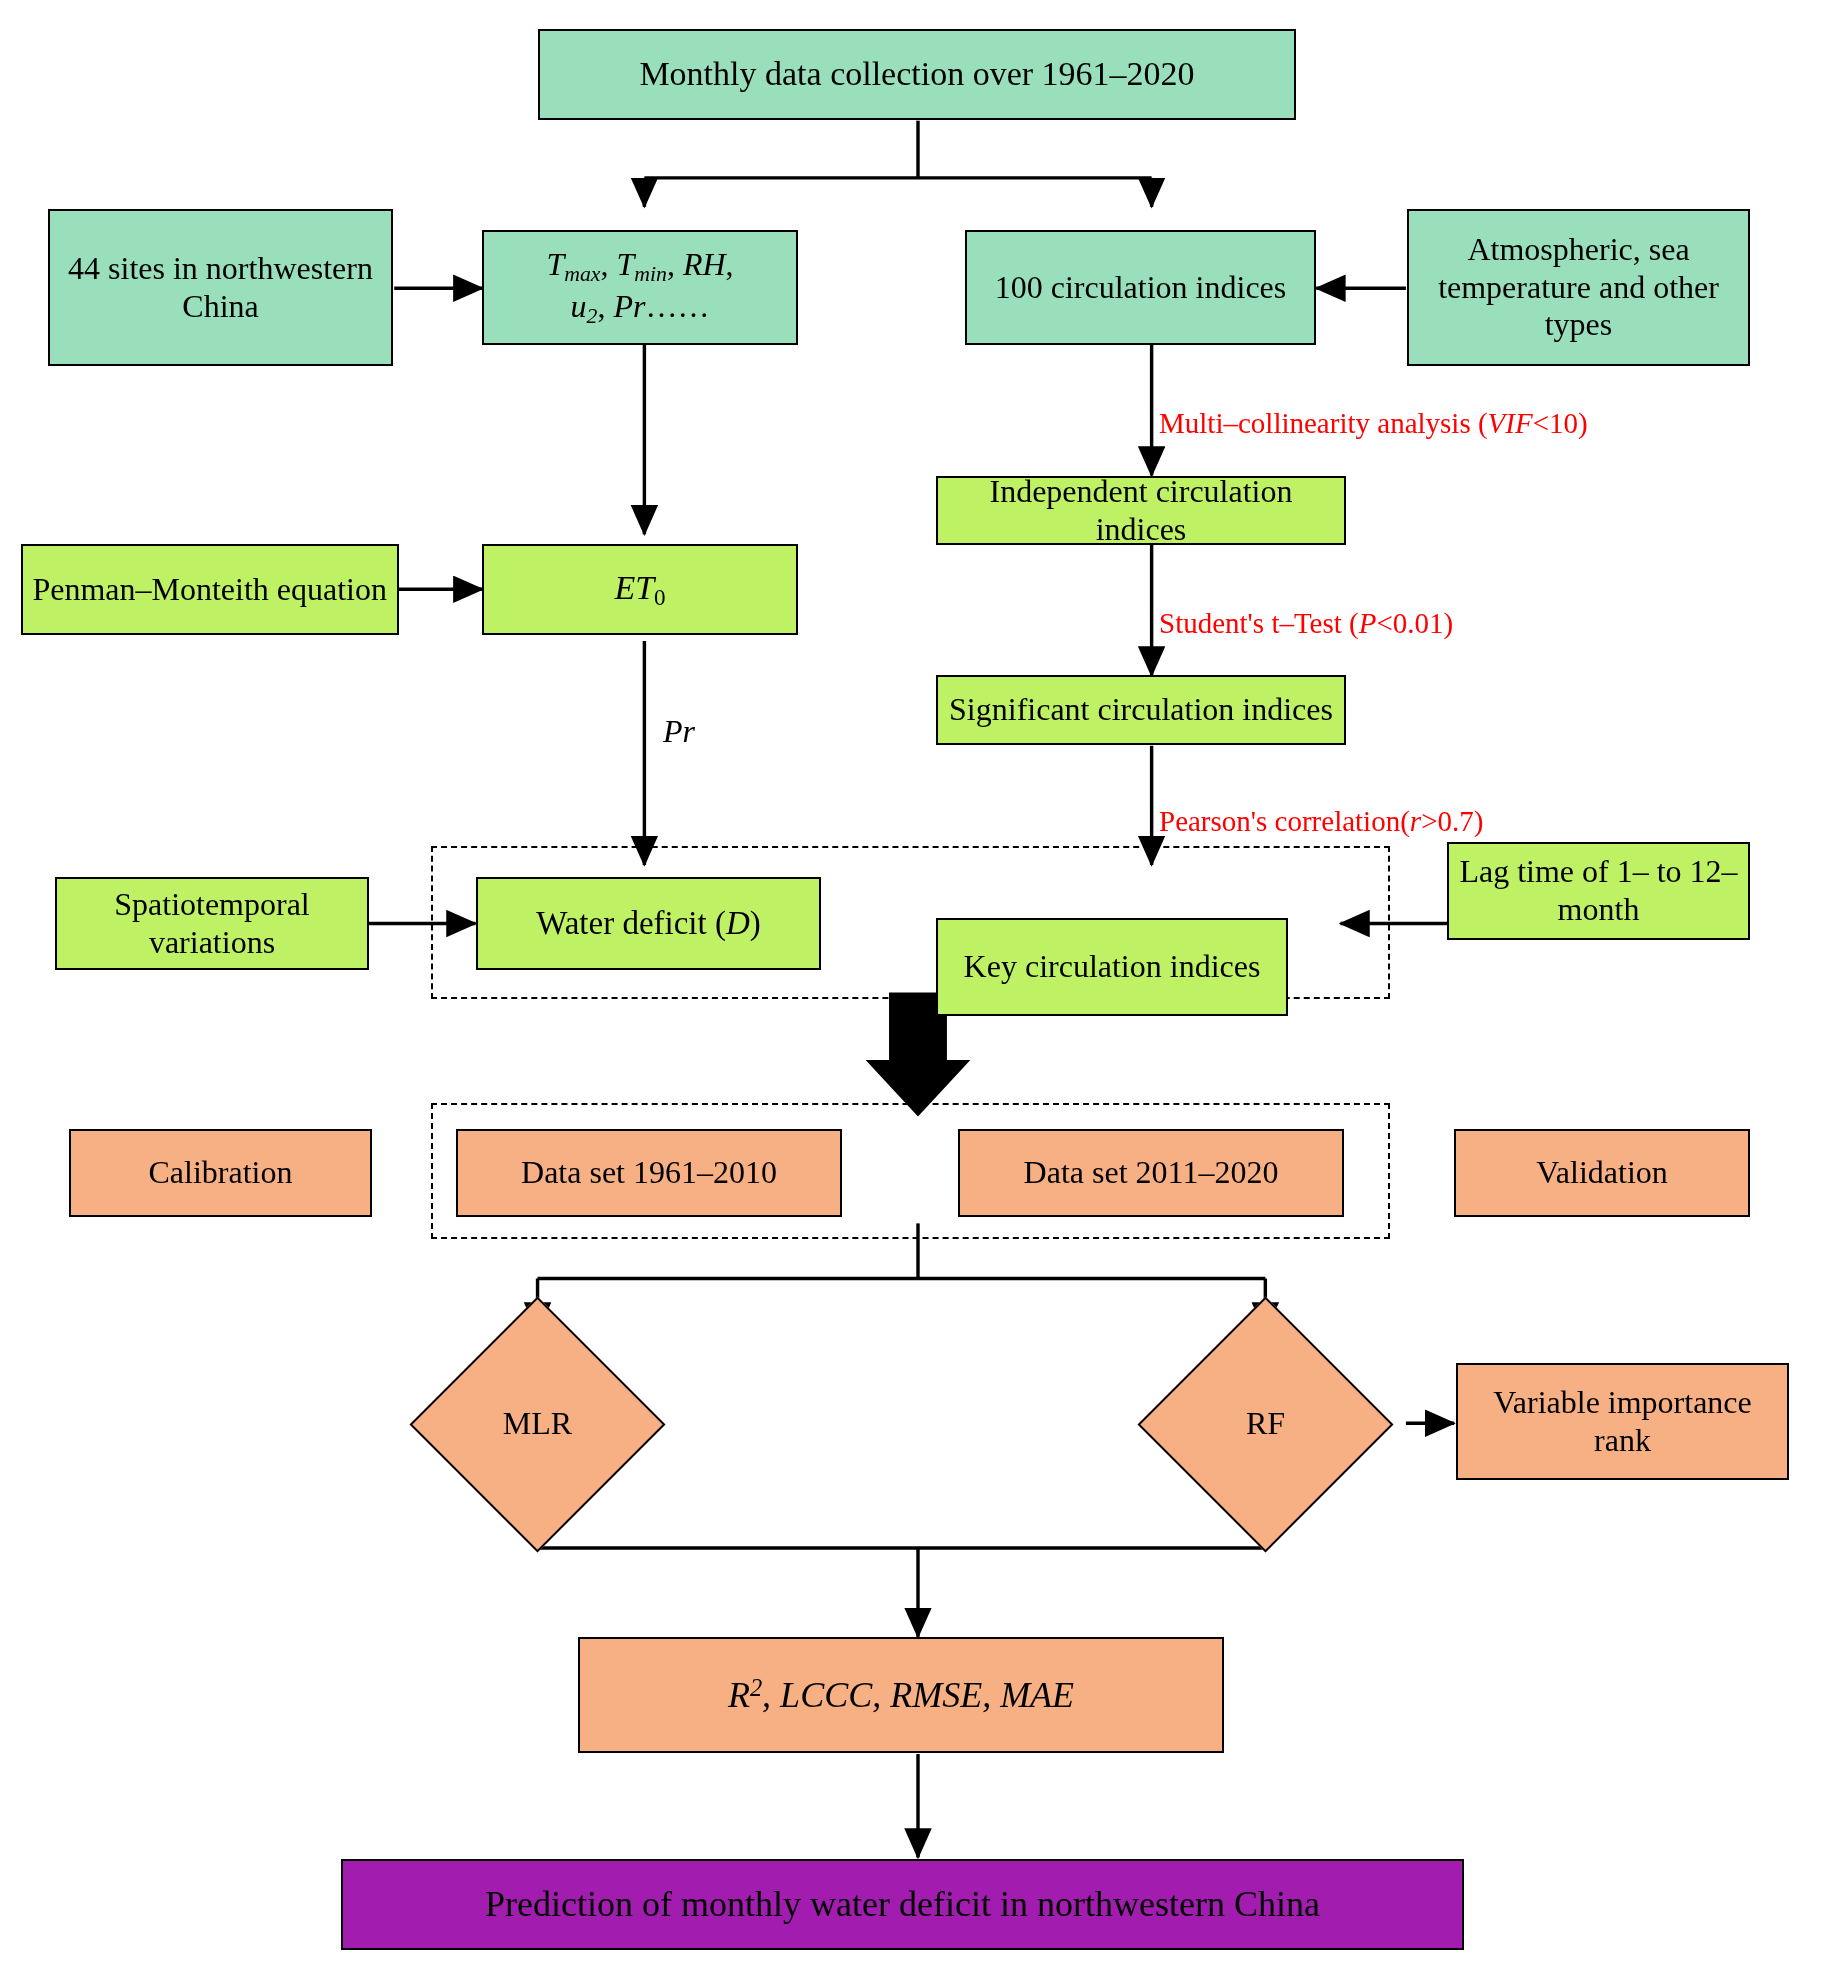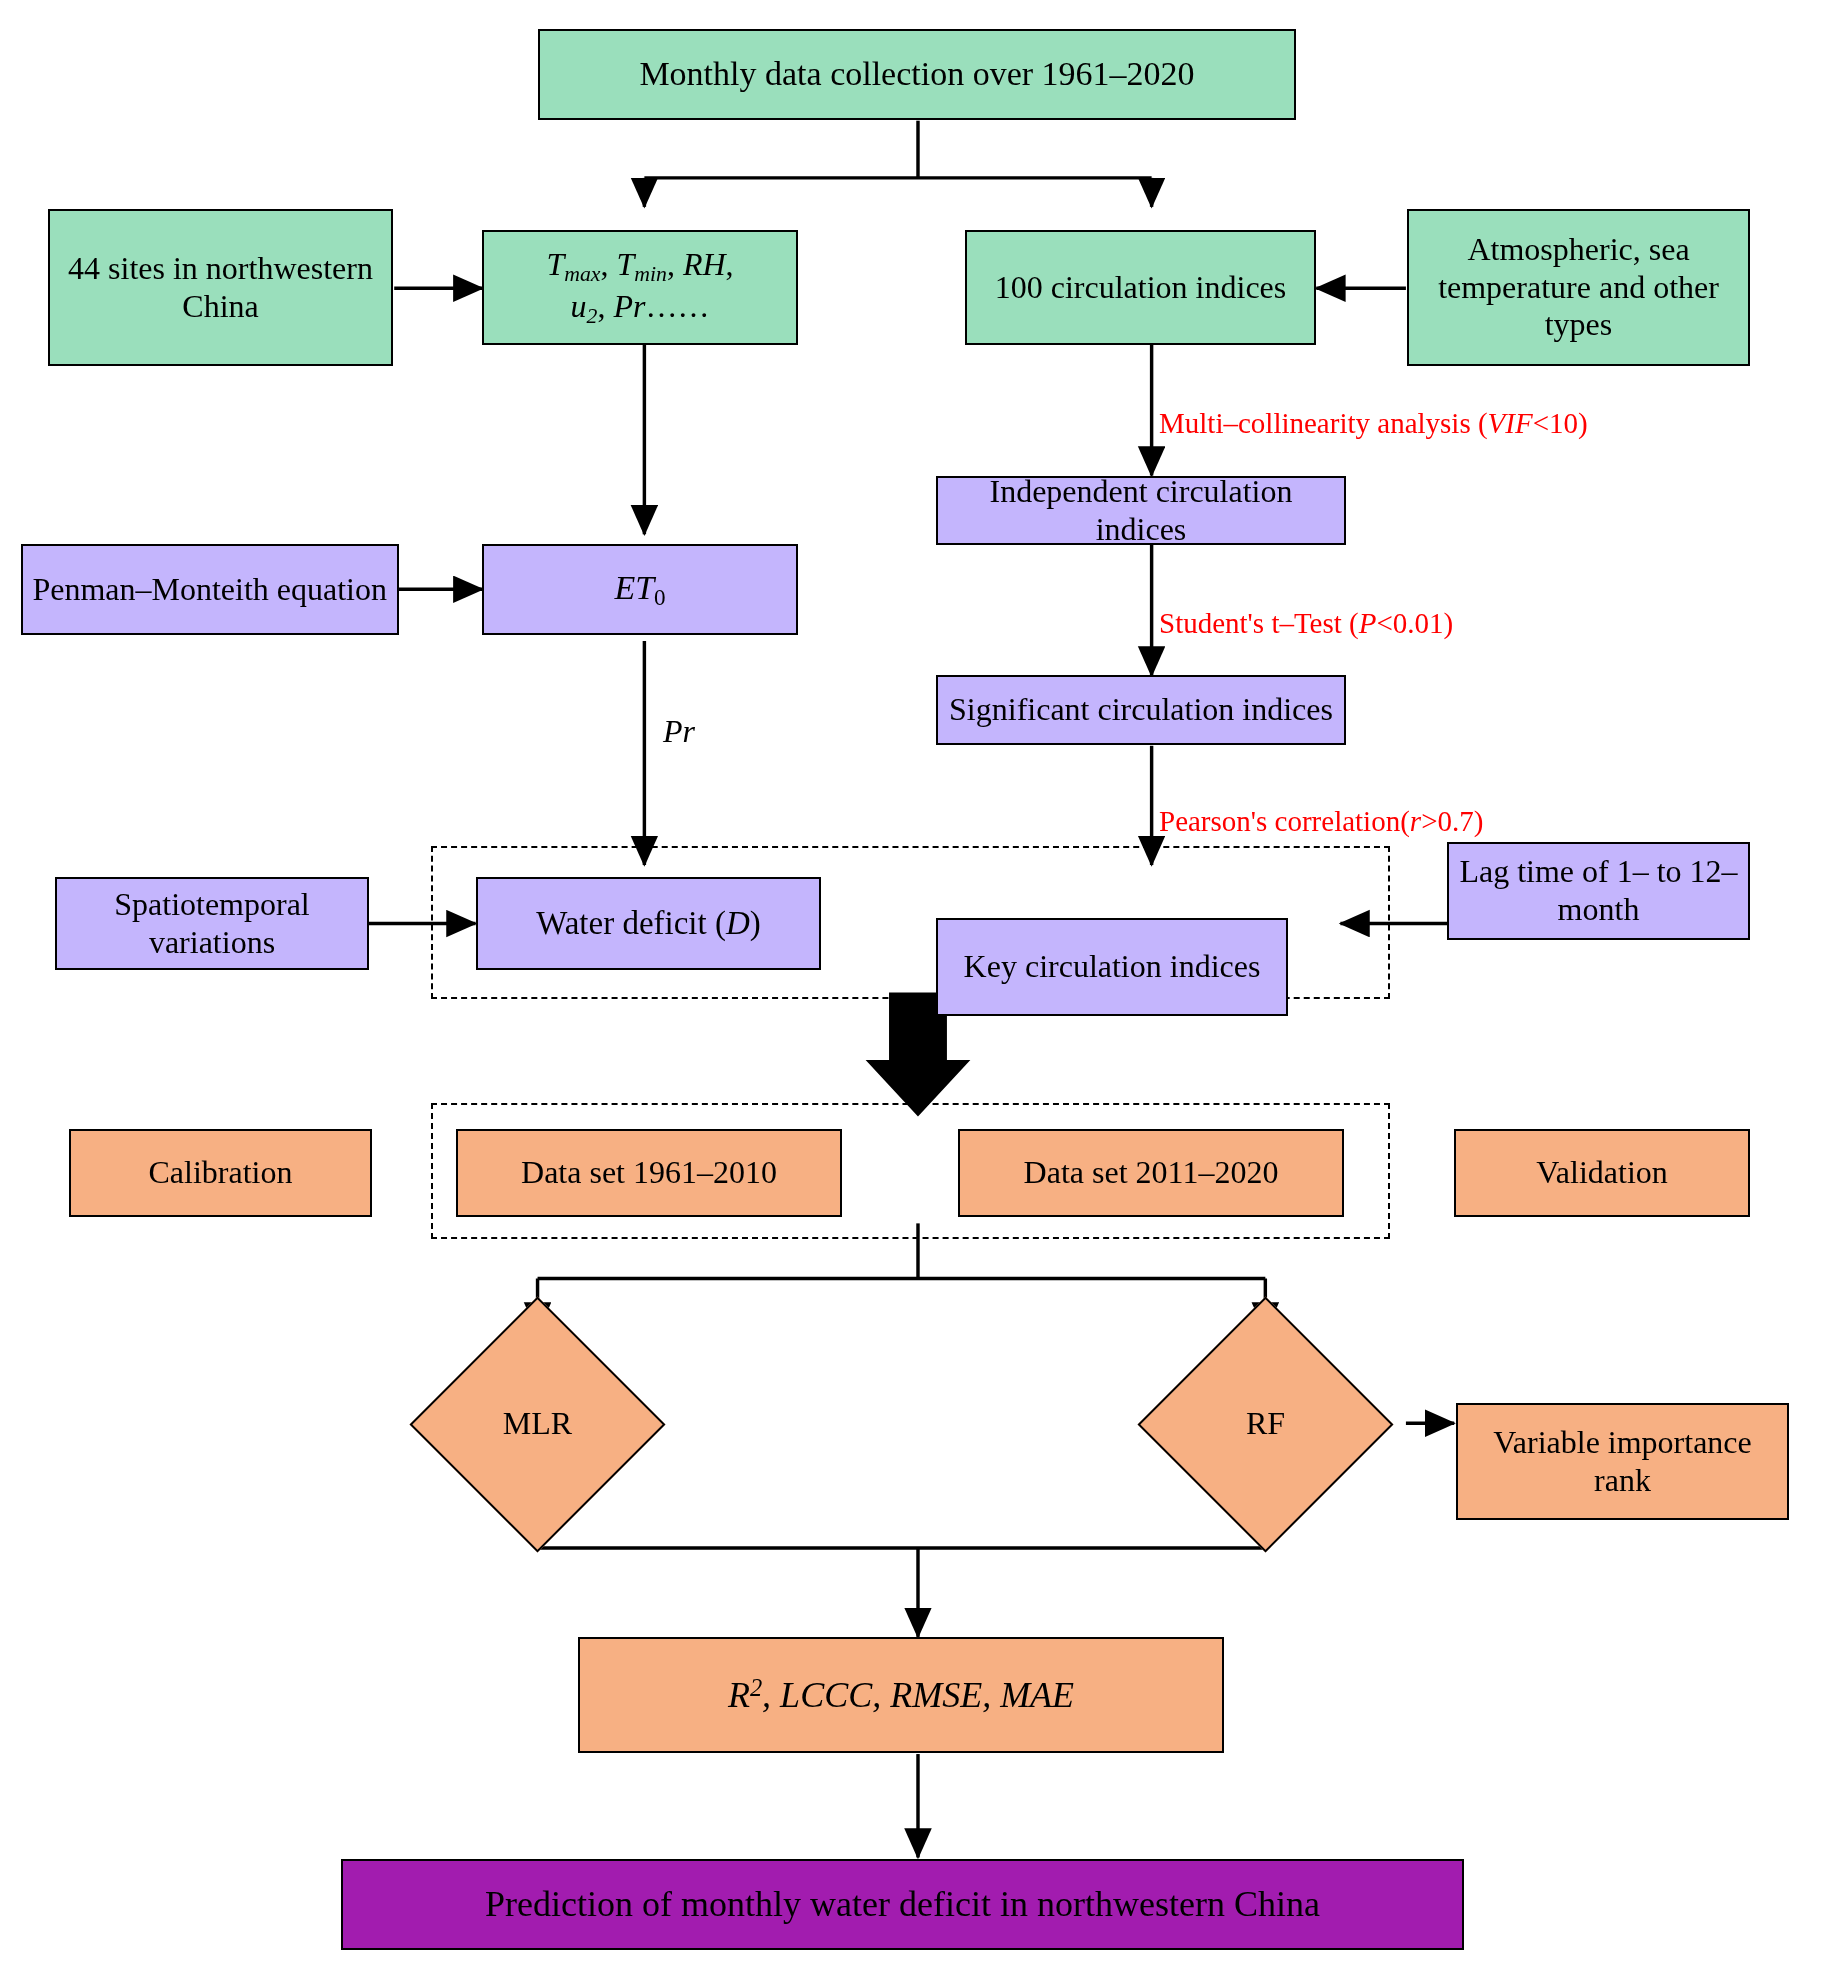--- a/index.html
+++ b/index.html
@@ -25,21 +25,21 @@
     border: 2.1px solid #000000;
     display: flex;
     align-items: center;
     justify-content: center;
     text-align: center;
     line-height: 1.18;
     font-size: 32px;
     padding: 2.8px 6.9px;
   }
   .green { background: #9adfbc; }
-  .blue  { background: #c4b5fd; }
+  .blue  { background: #bef264; }
   .orange{ background: #f7b083; }
   .pink  { background: #a21caf; }
 
   .diamond {
     position: absolute;
     background: #f7b083;
     border: 2.1px solid #000000;
     box-sizing: border-box;
     transform: rotate(45deg);
   }
@@ -211,21 +211,21 @@
   <div class="box orange" style="left:958px; top:1129px; width:386px; height:88px;">Data set 2011–2020</div>
 
   <div class="box orange" style="left:1454px; top:1129px; width:296px; height:88px;">Validation</div>
 
   <div class="diamond" style="left:447px; top:1334px; width:181px; height:181px;"></div>
   <div class="diamond-label" style="left:427px; top:1403px; width:221px; height:41px;">MLR</div>
 
   <div class="diamond" style="left:1175px; top:1334px; width:181px; height:181px;"></div>
   <div class="diamond-label" style="left:1155px; top:1403px; width:221px; height:41px;">RF</div>
 
-  <div class="box orange" style="left:1456px; top:1363px; width:333px; height:117px;margin-top:40px;">Variable importance rank</div>
+  <div class="box orange" style="left:1456px; top:1363px; width:333px; height:117px;">Variable importance rank</div>
 
   <div class="box orange" style="left:578px; top:1637px; width:646px; height:116px;">
     <span class="ital nowrap" style="font-size:36px;">
       <span>R</span><span class="sup" style="font-style:italic;">2</span><span>, LCCC, RMSE, MAE</span>
     </span>
   </div>
 
   <div class="box pink" style="left:341px; top:1859px; width:1123px; height:91px; font-size:36px;">Prediction of monthly water deficit in northwestern China</div>
 
 </div>

